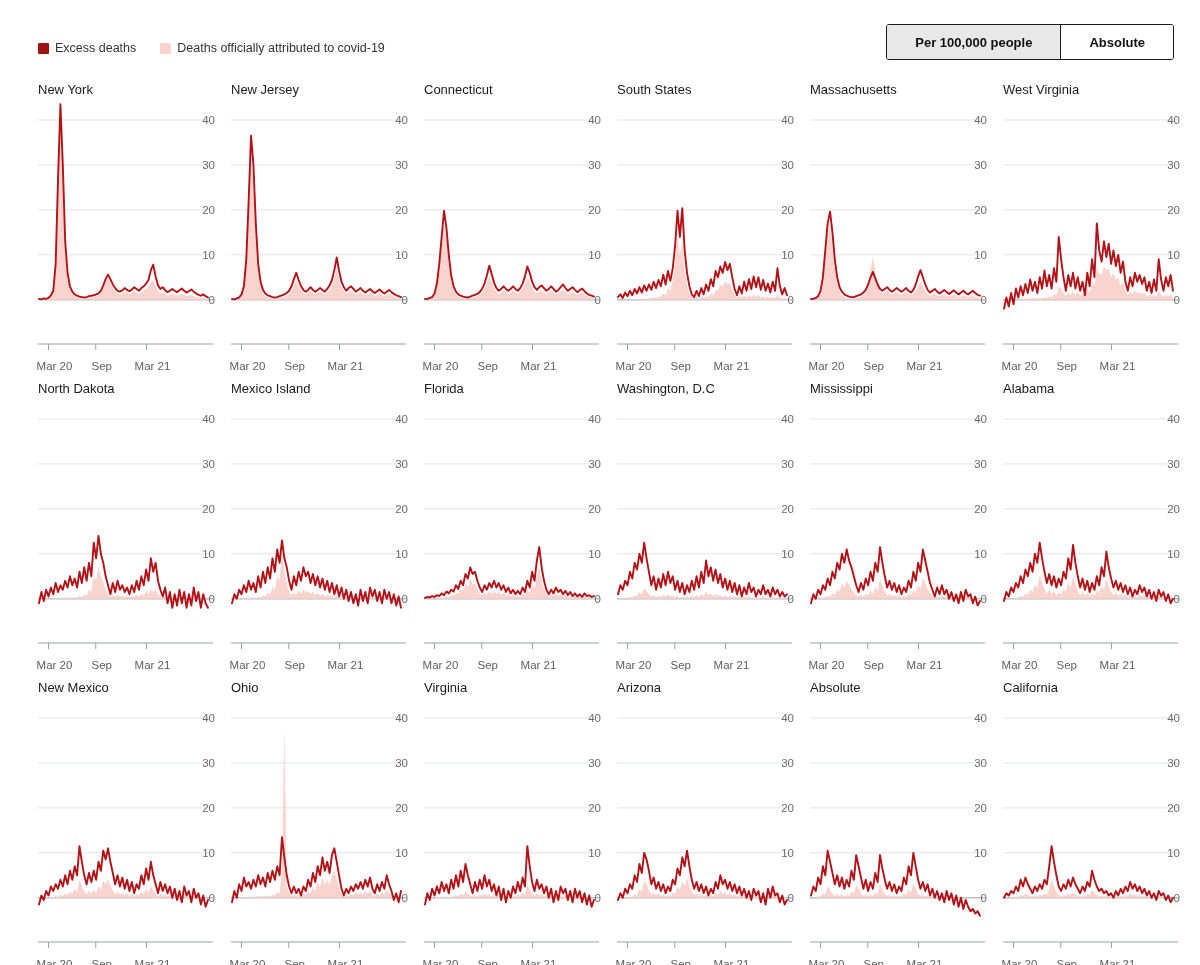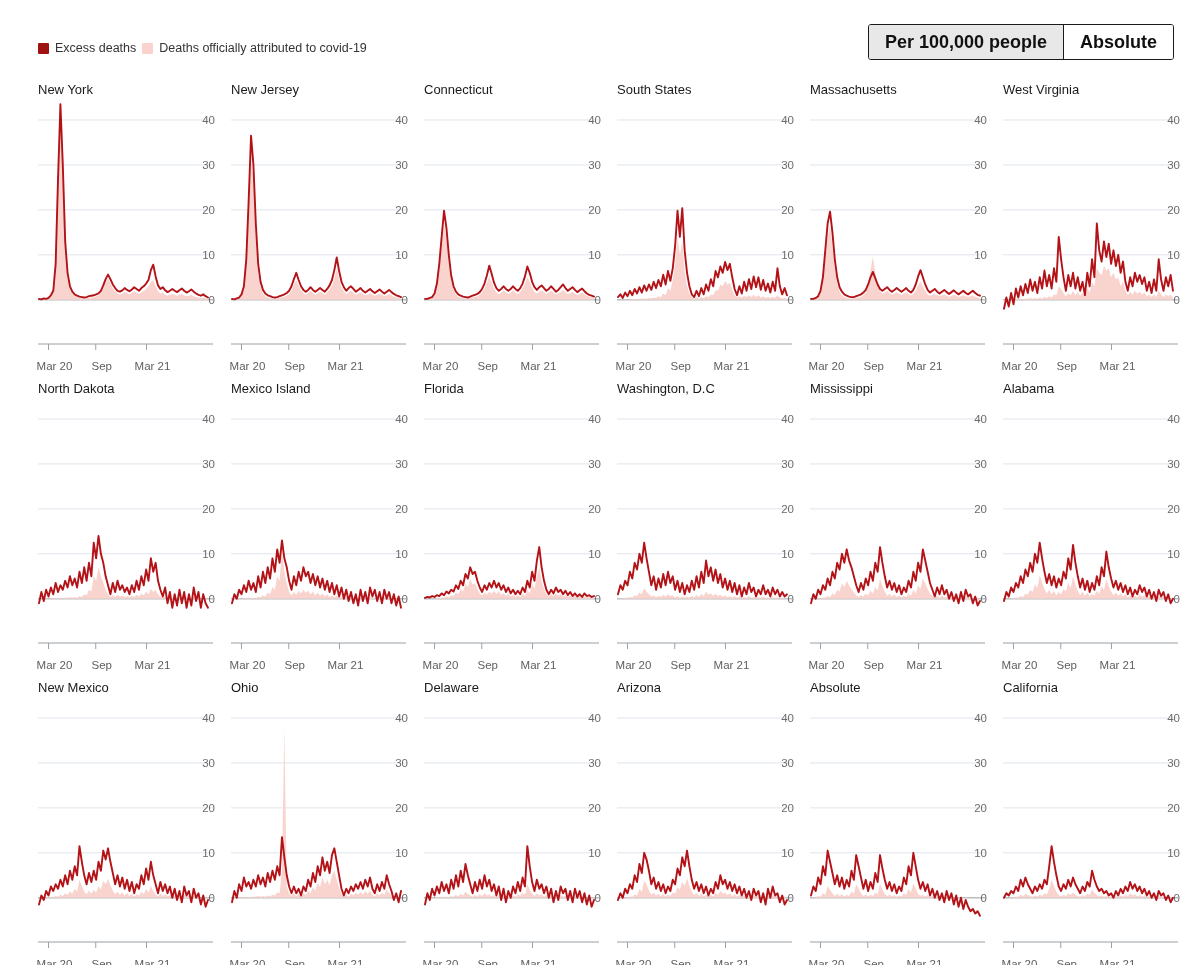--- a/index.html
+++ b/index.html
@@ -11,35 +11,35 @@
     overflow:hidden;
   }
   #root{position:relative;width:1200px;height:965px;box-sizing:border-box;}
 
   
   .header{position:absolute;left:0;top:0;width:1200px;height:72px;}
   .title{
     position:absolute;left:38px;top:16px;
     font-size:16.5px;font-weight:bold;color:#121212;letter-spacing:-0.1px;
   }
-  .legend{position:absolute;left:38px;top:41px;display:flex;align-items:center;gap:6px;}
+  .legend{position:absolute;left:38px;top:41px;display:flex;align-items:center;gap:24px;}
   .legend-item{display:flex;align-items:center;gap:6px;}
   .swatch{width:11px;height:11px;display:inline-block;border-radius:1px;}
   .legend-label{font-size:12.5px;color:#333;}
 
   
   .toggle{
     position:absolute;right:26px;top:24px;
     display:flex;border:1px solid #1a1a1a;border-radius:3px;overflow:hidden;
     height:34px;
   }
   .toggle-btn{
     display:flex;align-items:center;justify-content:center;
-    font-size:18px;font-weight:bold;color:#111;
-    padding:0 16px;background:#ffffff;cursor:pointer;
+    font-size:13px;font-weight:bold;color:#111;
+    padding:0 28px;background:#ffffff;cursor:pointer;
     border:0;font-family:"Liberation Sans", sans-serif;white-space:nowrap;
   }
   .toggle-btn.active{background:#e8e8e8;}
   .toggle-sep{width:1px;background:#1a1a1a;}
 
   
   .grid{
     position:absolute;left:0;top:78px;width:1200px;
     display:grid;
     grid-template-columns:repeat(6,193px);
@@ -477,21 +477,21 @@
           <div class="ylabel" style="top: 152.825px;">10</div>
           <div class="ylabel" style="top: 197.773px;">0</div>
           <div class="xaxis-wrap">
             <div class="xlabel" style="left: 10.5px; top: 14px;">Mar 20</div>
             <div class="xlabel" style="left: 57.75px; top: 14px;">Sep</div>
             <div class="xlabel" style="left: 108.5px; top: 14px;">Mar 21</div>
           </div>
         </div>
       </div>
       <div class="panel">
-        <div class="panel-title">Delaware</div>
+        <div class="panel-title">Virginia</div>
         <div class="plot">
           <svg width="175" height="278">
             <line x1="0" x2="175" y1="17.97938144329899" y2="17.97938144329899" stroke="#dfe4ec" stroke-width="1"></line>
             <line x1="0" x2="175" y1="62.927835051546396" y2="62.927835051546396" stroke="#dfe4ec" stroke-width="1"></line>
             <line x1="0" x2="175" y1="107.87628865979381" y2="107.87628865979381" stroke="#dfe4ec" stroke-width="1"></line>
             <line x1="0" x2="175" y1="152.82474226804123" y2="152.82474226804123" stroke="#dfe4ec" stroke-width="1"></line>
             <line x1="0" x2="175" y1="197.77319587628867" y2="197.77319587628867" stroke="#b9bcc0" stroke-width="1.6"></line>
             <path d="M 1 197.77319587628867 L 1 197.77319587628867 L 3.380281690140845 197.77319587628867 L 5.76056338028169 197.77319587628867 L 8.140845070422536 197.3237113402062 L 10.52112676056338 197.77319587628867 L 12.901408450704226 196.8742268041237 L 15.28169014084507 197.3237113402062 L 17.661971830985916 196.42474226804123 L 20.04225352112676 197.3237113402062 L 22.422535211267604 196.42474226804123 L 24.802816901408452 197.3237113402062 L 27.183098591549292 195.97525773195878 L 29.56338028169014 196.8742268041237 L 31.943661971830988 195.07628865979382 L 34.32394366197183 196.42474226804123 L 36.70422535211267 193.72783505154638 L 39.08450704225352 195.5257731958763 L 41.46478873239436 191.480412371134 L 43.84507042253521 193.72783505154638 L 46.22535211267605 195.5257731958763 L 48.605633802816904 196.8742268041237 L 50.985915492957744 195.07628865979382 L 53.366197183098585 196.42474226804123 L 55.74647887323944 194.17731958762886 L 58.12676056338028 195.97525773195878 L 60.50704225352112 193.27835051546393 L 62.887323943661976 195.5257731958763 L 65.26760563380282 194.17731958762886 L 67.64788732394366 196.42474226804123 L 70.02816901408451 195.07628865979382 L 72.40845070422534 197.3237113402062 L 74.78873239436619 195.5257731958763 L 77.16901408450704 197.3237113402062 L 79.54929577464789 195.97525773195878 L 81.92957746478872 197.3237113402062 L 84.30985915492958 196.42474226804123 L 86.69014084507042 197.3237113402062 L 89.07042253521126 195.5257731958763 L 91.4507042253521 196.8742268041237 L 93.83098591549296 194.17731958762886 L 96.21126760563381 195.97525773195878 L 98.59154929577466 192.37938144329897 L 100.97183098591549 194.62680412371134 L 103.35211267605634 184.28865979381442 L 105.73239436619717 189.68247422680412 L 108.11267605633803 193.72783505154638 L 110.49295774647888 195.97525773195878 L 112.87323943661971 193.27835051546393 L 115.25352112676056 195.5257731958763 L 117.63380281690141 194.17731958762886 L 120.01408450704224 196.8742268041237 L 122.3943661971831 195.07628865979382 L 124.77464788732395 197.3237113402062 L 127.15492957746478 195.5257731958763 L 129.53521126760563 197.3237113402062 L 131.91549295774647 195.97525773195878 L 134.29577464788733 197.3237113402062 L 136.6760563380282 195.07628865979382 L 139.05633802816902 196.8742268041237 L 141.43661971830986 195.5257731958763 L 143.8169014084507 197.3237113402062 L 146.19718309859155 195.97525773195878 L 148.57746478873239 197.3237113402062 L 150.95774647887325 195.5257731958763 L 153.33802816901408 197.3237113402062 L 155.71830985915494 195.97525773195878 L 158.09859154929578 197.3237113402062 L 160.4788732394366 196.8742268041237 L 162.85915492957744 197.77319587628867 L 165.2394366197183 197.3237113402062 L 167.61971830985917 197.77319587628867 L 170 197.3237113402062 L 170 197.77319587628867 Z" fill="#f9d4cf" stroke="none"></path>
             <path d="M 1 204.51546391752578 L 3.380281690140845 193.27835051546393 L 5.76056338028169 200.02061855670104 L 8.140845070422536 188.7835051546392 L 10.52112676056338 195.5257731958763 L 12.901408450704226 186.53608247422682 L 15.28169014084507 193.27835051546393 L 17.661971830985916 182.04123711340208 L 20.04225352112676 191.03092783505156 L 22.422535211267604 184.28865979381442 L 24.802816901408452 193.27835051546393 L 27.183098591549292 179.79381443298968 L 29.56338028169014 188.7835051546392 L 31.943661971830988 175.29896907216494 L 34.32394366197183 186.53608247422682 L 36.70422535211267 170.8041237113402 L 39.08450704225352 182.04123711340208 L 41.46478873239436 164.06185567010309 L 43.84507042253521 175.29896907216494 L 46.22535211267605 184.28865979381442 L 48.605633802816904 193.27835051546393 L 50.985915492957744 182.04123711340208 L 53.366197183098585 191.03092783505156 L 55.74647887323944 179.79381443298968 L 58.12676056338028 188.7835051546392 L 60.50704225352112 175.29896907216494 L 62.887323943661976 186.53608247422682 L 65.26760563380282 179.79381443298968 L 67.64788732394366 191.03092783505156 L 70.02816901408451 184.28865979381442 L 72.40845070422534 195.5257731958763 L 74.78873239436619 186.53608247422682 L 77.16901408450704 200.02061855670104 L 79.54929577464789 188.7835051546392 L 81.92957746478872 202.2680412371134 L 84.30985915492958 191.03092783505156 L 86.69014084507042 197.77319587628867 L 89.07042253521126 186.53608247422682 L 91.4507042253521 193.27835051546393 L 93.83098591549296 182.04123711340208 L 96.21126760563381 191.03092783505156 L 98.59154929577466 177.54639175257734 L 100.97183098591549 186.53608247422682 L 103.35211267605634 146.08247422680412 L 105.73239436619717 166.30927835051546 L 108.11267605633803 182.04123711340208 L 110.49295774647888 191.03092783505156 L 112.87323943661971 179.79381443298968 L 115.25352112676056 188.7835051546392 L 117.63380281690141 184.28865979381442 L 120.01408450704224 193.27835051546393 L 122.3943661971831 186.53608247422682 L 124.77464788732395 197.77319587628867 L 127.15492957746478 188.7835051546392 L 129.53521126760563 202.2680412371134 L 131.91549295774647 191.03092783505156 L 134.29577464788733 200.02061855670104 L 136.6760563380282 186.53608247422682 L 139.05633802816902 193.27835051546393 L 141.43661971830986 188.7835051546392 L 143.8169014084507 200.02061855670104 L 146.19718309859155 191.03092783505156 L 148.57746478873239 202.2680412371134 L 150.95774647887325 188.7835051546392 L 153.33802816901408 197.77319587628867 L 155.71830985915494 191.03092783505156 L 158.09859154929578 202.2680412371134 L 160.4788732394366 193.27835051546393 L 162.85915492957744 204.51546391752578 L 165.2394366197183 195.5257731958763 L 167.61971830985917 206.76288659793815 L 170 200.02061855670104" fill="none" stroke="#b31217" stroke-width="1.9" stroke-linejoin="round" stroke-linecap="round"></path>
             <line x1="0" x2="175" y1="242" y2="242" stroke="#9aa0a6" stroke-width="1"></line>

